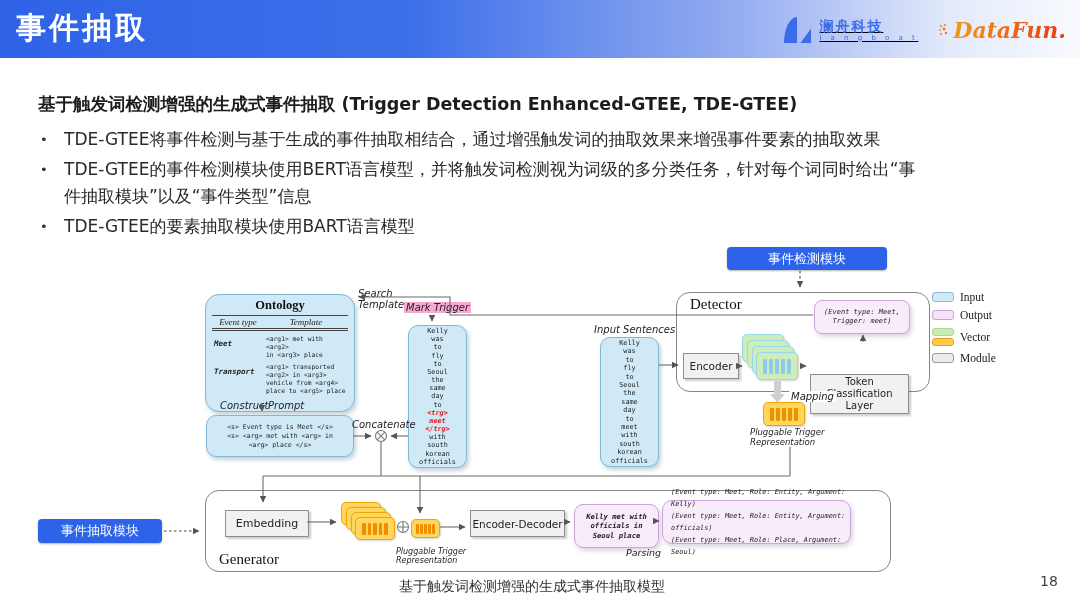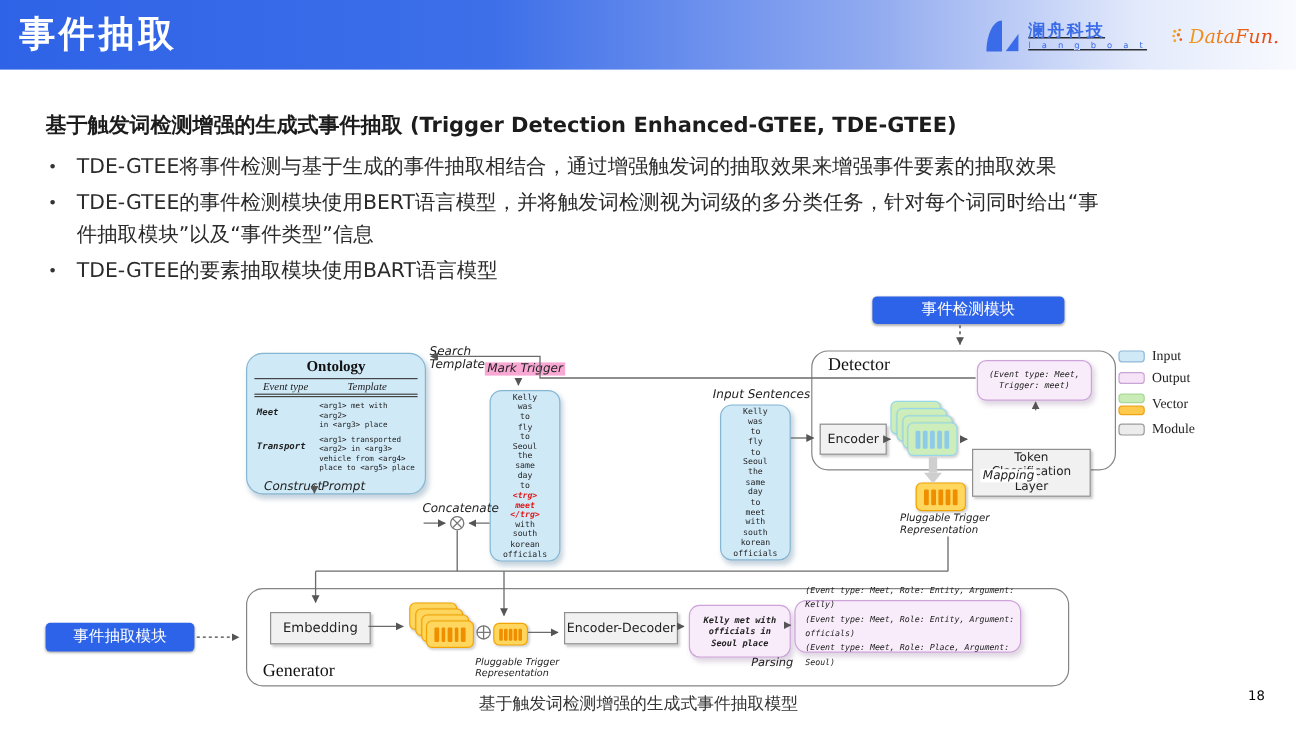--- a/index.html
+++ b/index.html
@@ -11,21 +11,21 @@
   .title{position:absolute;left:16px;top:8px;font-size:30px;font-weight:700;color:#fff;letter-spacing:3px;}
   .logos{position:absolute;right:14px;top:16px;display:flex;align-items:center;gap:20px;}
   .lb{display:flex;align-items:center;gap:6px;text-decoration:underline;}
   .sail{position:relative;width:29px;height:28px;}
   .sail-big{position:absolute;left:0;bottom:1px;width:13px;height:26px;background:#3a6be8;border-radius:100% 0 0 0;}
   .sail-small{position:absolute;left:16px;bottom:1px;width:11px;height:15px;background:#3a6be8;
     clip-path:polygon(100% 0,100% 100%,0 100%);}
   .lb-cn{font-size:14px;font-weight:700;color:#3a6be8;letter-spacing:2px;line-height:15px;}
   .lb-en{font-size:7px;color:#3a6be8;letter-spacing:3.5px;line-height:8px;}
   .df{display:flex;align-items:center;gap:3px;}
-  .df-text{font-size:16px;font-weight:400;font-style:italic;font-family:"DejaVu Serif",serif;
+  .df-text{font-size:22px;font-weight:700;font-style:italic;font-family:"DejaVu Serif",serif;
     background:linear-gradient(90deg,#f09b1d,#e83a0f);color:#e8470f;
     -webkit-background-clip:text;background-clip:text;-webkit-text-fill-color:transparent;}
   
   .heading{position:absolute;left:38px;top:92px;font-size:17.5px;font-weight:700;color:#1c1c1c;}
   .bullets{position:absolute;left:40px;top:126px;width:892px;}
   .bullet{display:flex;margin-bottom:3px;font-size:17px;line-height:27px;color:#2a2a2a;}
   .bm{width:24px;flex:none;font-size:13px;line-height:27px;color:#333;}
   
   .badge{position:absolute;background:#2d63e8;color:#fff;font-size:13px;text-align:center;border-radius:4px;
     box-shadow:0 1px 2px rgba(0,0,0,.3);z-index:3;}
@@ -96,30 +96,30 @@
   .sw-g{width:22px;height:8px;border-radius:3px;border:1px solid #a9d895;background:#c9ecb6;box-sizing:border-box;margin-bottom:2px;}
   .sw-y{width:22px;height:8px;border-radius:3px;border:1px solid #eda416;background:#ffc94d;box-sizing:border-box;}
   .leg-lab{font-family:"Liberation Serif",serif;font-size:11.5px;color:#222;line-height:11px;}
   
   #lbl-search{left:358px;top:288px;}
   #lbl-mark{left:404px;top:302px;background:#f9a8d4;padding:0 2px;}
   #lbl-inputsent{left:594px;top:324px;}
   #lbl-construct{left:220px;top:400px;}
   #lbl-prompt{left:268px;top:400px;}
   #lbl-concat{left:352px;top:419px;}
-  #lbl-mapping{left:789px;top:391px;background:#fff;padding:0 2px;margin-left:28px;}
+  #lbl-mapping{left:789px;top:391px;background:#fff;padding:0 2px;}
   #lbl-plug1{left:750px;top:428px;font-size:8.5px;line-height:9.5px;}
   #lbl-plug2{left:396px;top:547px;font-size:8px;line-height:9px;}
   #lbl-parsing{left:626px;top:547px;font-size:9.5px;}
   #prompt-box{position:absolute;left:206px;top:415px;width:146px;height:40px;border-radius:10px;
     display:flex;flex-direction:column;justify-content:center;z-index:2;}
   #prompt-box div{font-family:"DejaVu Sans Mono",monospace;font-size:6.5px;line-height:9px;text-align:center;color:#222;}
   
   .caption{position:absolute;left:0;top:578px;width:1064px;text-align:center;font-size:14px;color:#333;}
-  .pageno{position:absolute;left:1040px;top:573px;font-size:11px;color:#000000;}
+  .pageno{position:absolute;left:1040px;top:573px;font-size:14px;color:#404040;}
   
   .svg-layer{position:absolute;left:0;top:0;width:1080px;height:608px;z-index:5;pointer-events:none;}
 </style>
 </head>
 <body>
 
 <div class="slide">
 
   <div class="header">
     <div class="title">事件抽取</div>
@@ -241,20 +241,25 @@
       <div>same</div>
       <div>day</div>
       <div>to</div>
       <div>meet</div>
       <div>with</div>
       <div>south</div>
       <div>korean</div>
       <div>officials</div>
     </div>
 
+  <div id="prompt-box" class="blue-box">
+      <div>&lt;s&gt; Event type is Meet &lt;/s&gt;</div>
+      <div>&lt;s&gt; &lt;arg&gt; met with &lt;arg&gt; in</div>
+      <div>&lt;arg&gt; place &lt;/s&gt;</div>
+    </div>
 
   <div id="detector">
     <div class="big-title">Detector</div>
   </div>
   <div class="mod" id="encoder">Encoder</div>
   <div class="mod" id="tcl">Token Classification Layer</div>
   <div id="det-out" class="pink-box pout">
       <div>(Event type: Meet,</div>
       <div>Trigger: meet)</div>
     </div>

